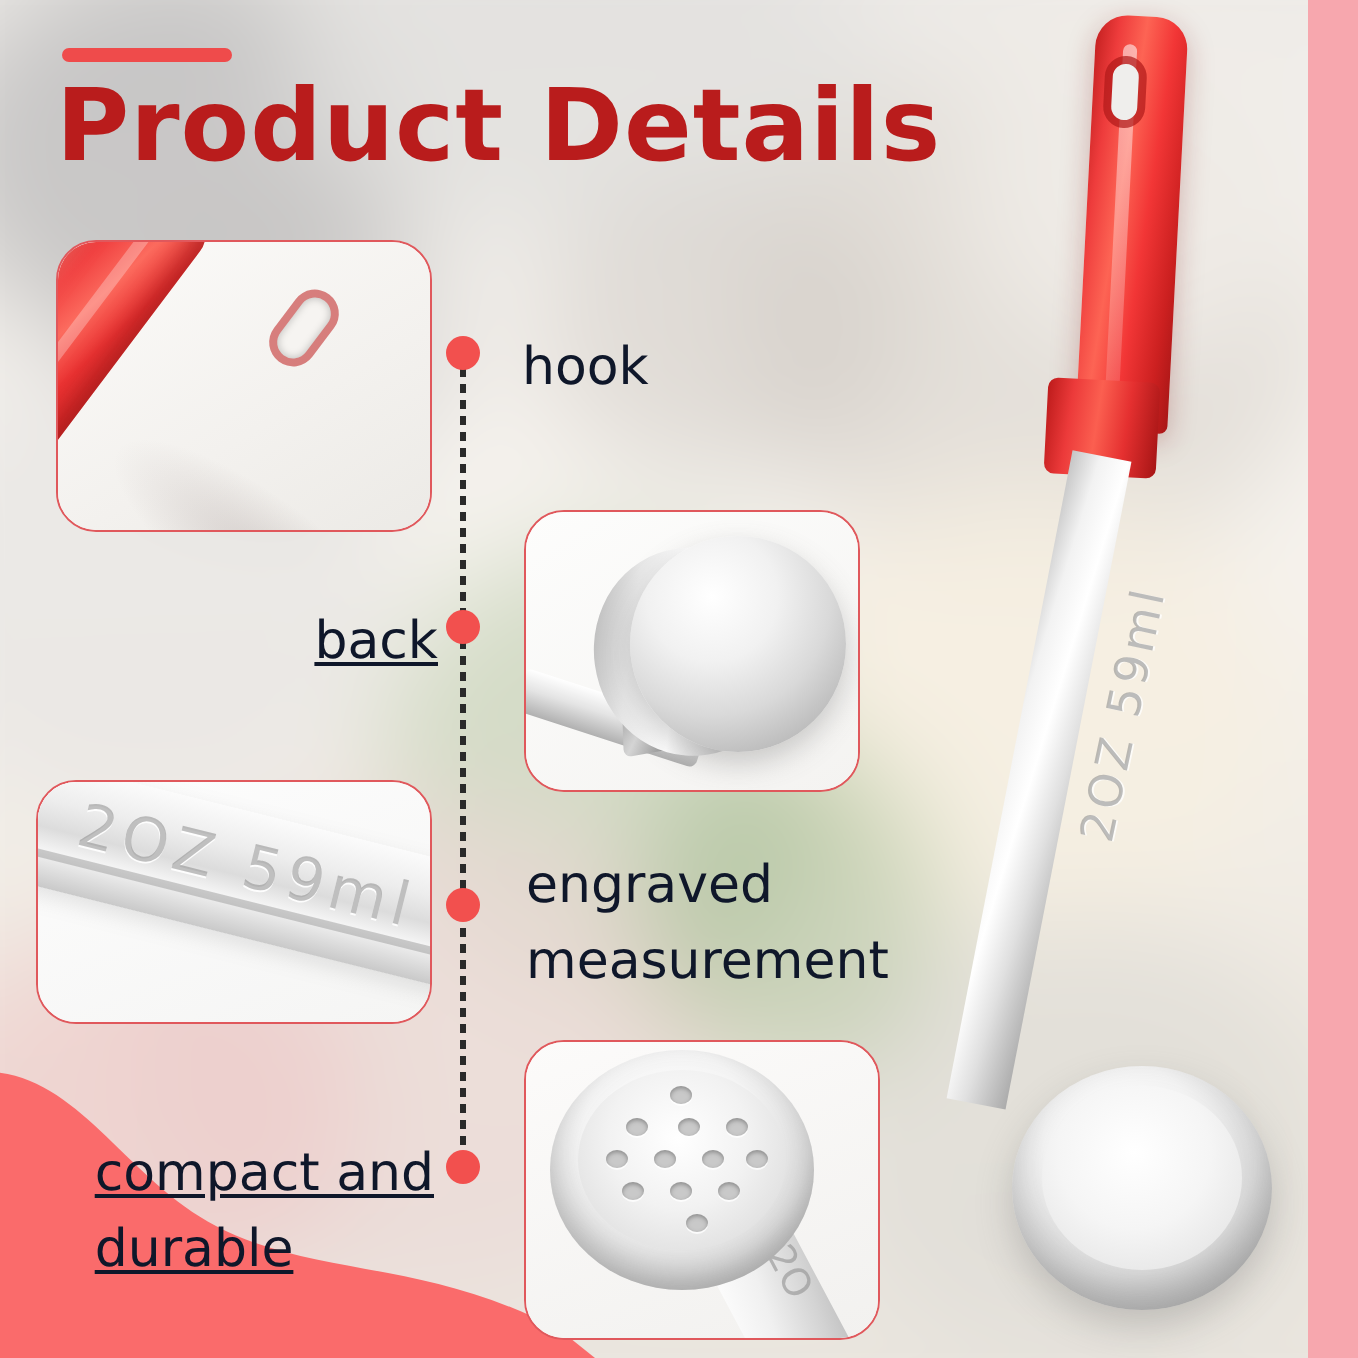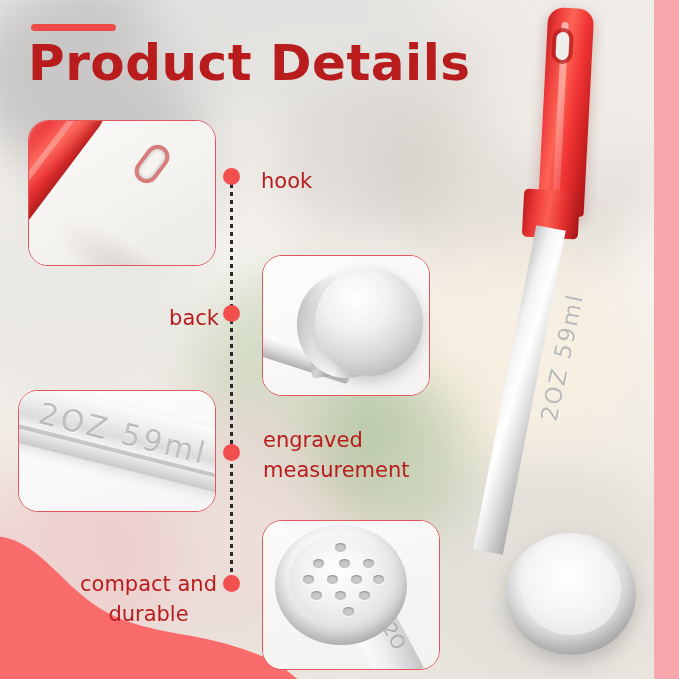--- a/index.html
+++ b/index.html
@@ -106,28 +106,28 @@
     border-radius: 50%;
     background: #f2504e;
     z-index: 5;
     left: 223px;
   }
 
   
   .callout-label {
     position: absolute;
     z-index: 5;
-    font-size: 21px;
-    color: #b91c1c;
+    font-size: 26px;
+    color: #0f172a;
     line-height: 1.45;
     white-space: pre-line;
     font-weight: 400;
   }
   .label-right { text-align: left; }
-  .label-left  { text-align: center; }
+  .label-left  { text-align: left; text-decoration: underline; }
 
   
   .thumb-card {
     position: absolute;
     z-index: 3;
     border: 1.5px solid #e0585c;
     border-radius: 20px;
     background: #fbfaf8;
     overflow: hidden;
     box-sizing: border-box;

